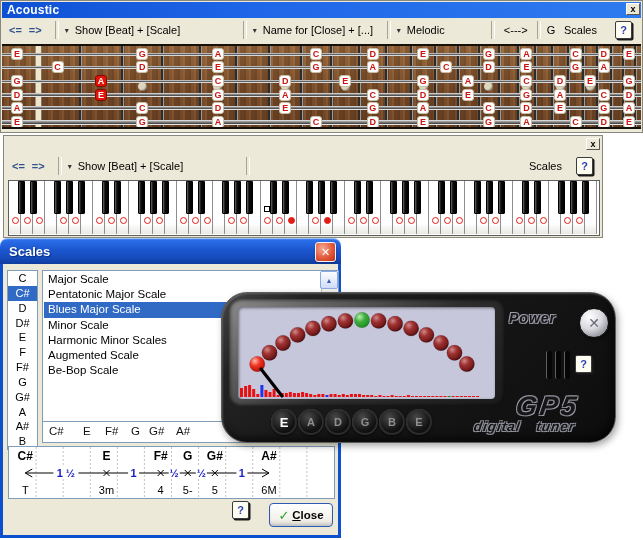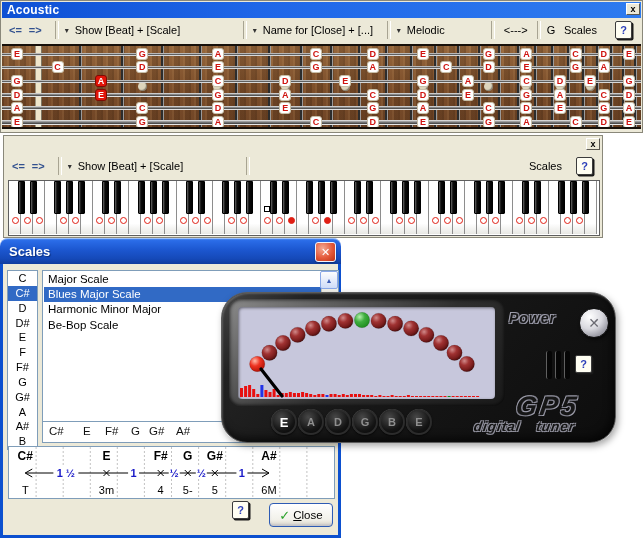--- a/index.html
+++ b/index.html
@@ -60,21 +60,21 @@
   .sunken{background:#fff;border:1px solid #7f9db9;box-sizing:border-box;}
   .root-item{height:14.85px;line-height:14.8px;text-align:center;font-size:11px;}
   .scale-item{height:15.2px;line-height:15.2px;font-size:11.5px;padding-left:4px;white-space:nowrap;overflow:hidden;}
   .sel{background:#316ac5;color:#fff;}
   .sbtrack{position:absolute;right:0;top:0;bottom:0;width:16px;background:#f2f1ea;border-left:1px solid #c9c9bb;}
   .sbup{position:absolute;right:0;top:0;width:16px;height:16px;border:1px solid #89a8e8;border-radius:2px;
       background:linear-gradient(180deg,#fdfdfd,#cfdcf8);color:#3b5bb5;font-size:7px;display:flex;align-items:center;justify-content:center;}
   .noterow span{position:absolute;top:3px;font-size:11.5px;color:#111;}
   .xp-btn{position:absolute;border:1px solid #2d5bb4;border-radius:4px;background:linear-gradient(180deg,#ffffff,#f2f1ea 70%,#dcd6c8);
       font-size:11.5px;color:#000;display:flex;align-items:center;justify-content:center;box-shadow:inset 0 -2px 2px rgba(60,90,180,.15);}
-  .close-label{display:inline-block;margin-left:3px;}
+  .close-label{display:inline-block;margin-left:3px;font-weight:bold;}
   .close-label::first-letter{text-decoration:underline;}
   .chk{color:#2aa12a;font-weight:bold;font-size:13px;}
 
   
   #tuner{position:absolute;left:221px;top:292px;width:395px;height:151px;z-index:50;border-radius:26px;
       background:linear-gradient(135deg,#474747 0%,#232323 16%,#171717 45%,#0d0d0d 100%);
       border:1px solid #5c5c5c;box-shadow:inset 1px 1px 2px rgba(255,255,255,.22),inset -3px -4px 8px rgba(0,0,0,.65),2px 3px 7px rgba(0,0,0,.35);box-sizing:border-box;}
   .disp-frame{position:absolute;left:7px;top:6px;width:276px;height:107px;border-radius:12px;
       background:linear-gradient(145deg,#8a8a8a,#2e2e2e 55%,#1a1a1a);box-shadow:inset 0 0 4px #000;}
   #tuner-display{position:absolute;left:9px;top:8px;border-radius:4px;background:#c7c7dc;box-shadow:inset 1px 1px 3px rgba(0,0,0,.5);}
@@ -395,22 +395,25 @@
         <div class="root-item">F#</div>
         <div class="root-item">G</div>
         <div class="root-item">G#</div>
         <div class="root-item">A</div>
         <div class="root-item">A#</div>
         <div class="root-item">B</div>
       </div>
     <div class="sunken" style="position:absolute;left:39px;top:6px;width:297px;height:155px;">
       <div id="scales-items" style="position:absolute;left:1px;top:1px;right:17px;">
           <div class="scale-item">Major Scale</div>
+          <div class="scale-item">Pentatonic Major Scale</div>
           <div class="scale-item sel">Blues Major Scale</div>
-          <div class="scale-item">Harmonic Minor Major</div>
+          <div class="scale-item">Minor Scale</div>
+          <div class="scale-item">Harmonic Minor Scales</div>
+          <div class="scale-item">Augmented Scale</div>
           <div class="scale-item">Be-Bop Scale</div>
         </div>
       <div class="sbtrack">
         <div class="sbup">▲</div>
       </div>
     </div>
     <div id="notes-row" class="sunken noterow" style="position:absolute;left:39px;top:157px;width:297px;height:22px;">
         <span style="left: 6px;">C#</span>
         <span style="left: 40px;">E</span>
         <span style="left: 62px;">F#</span>

